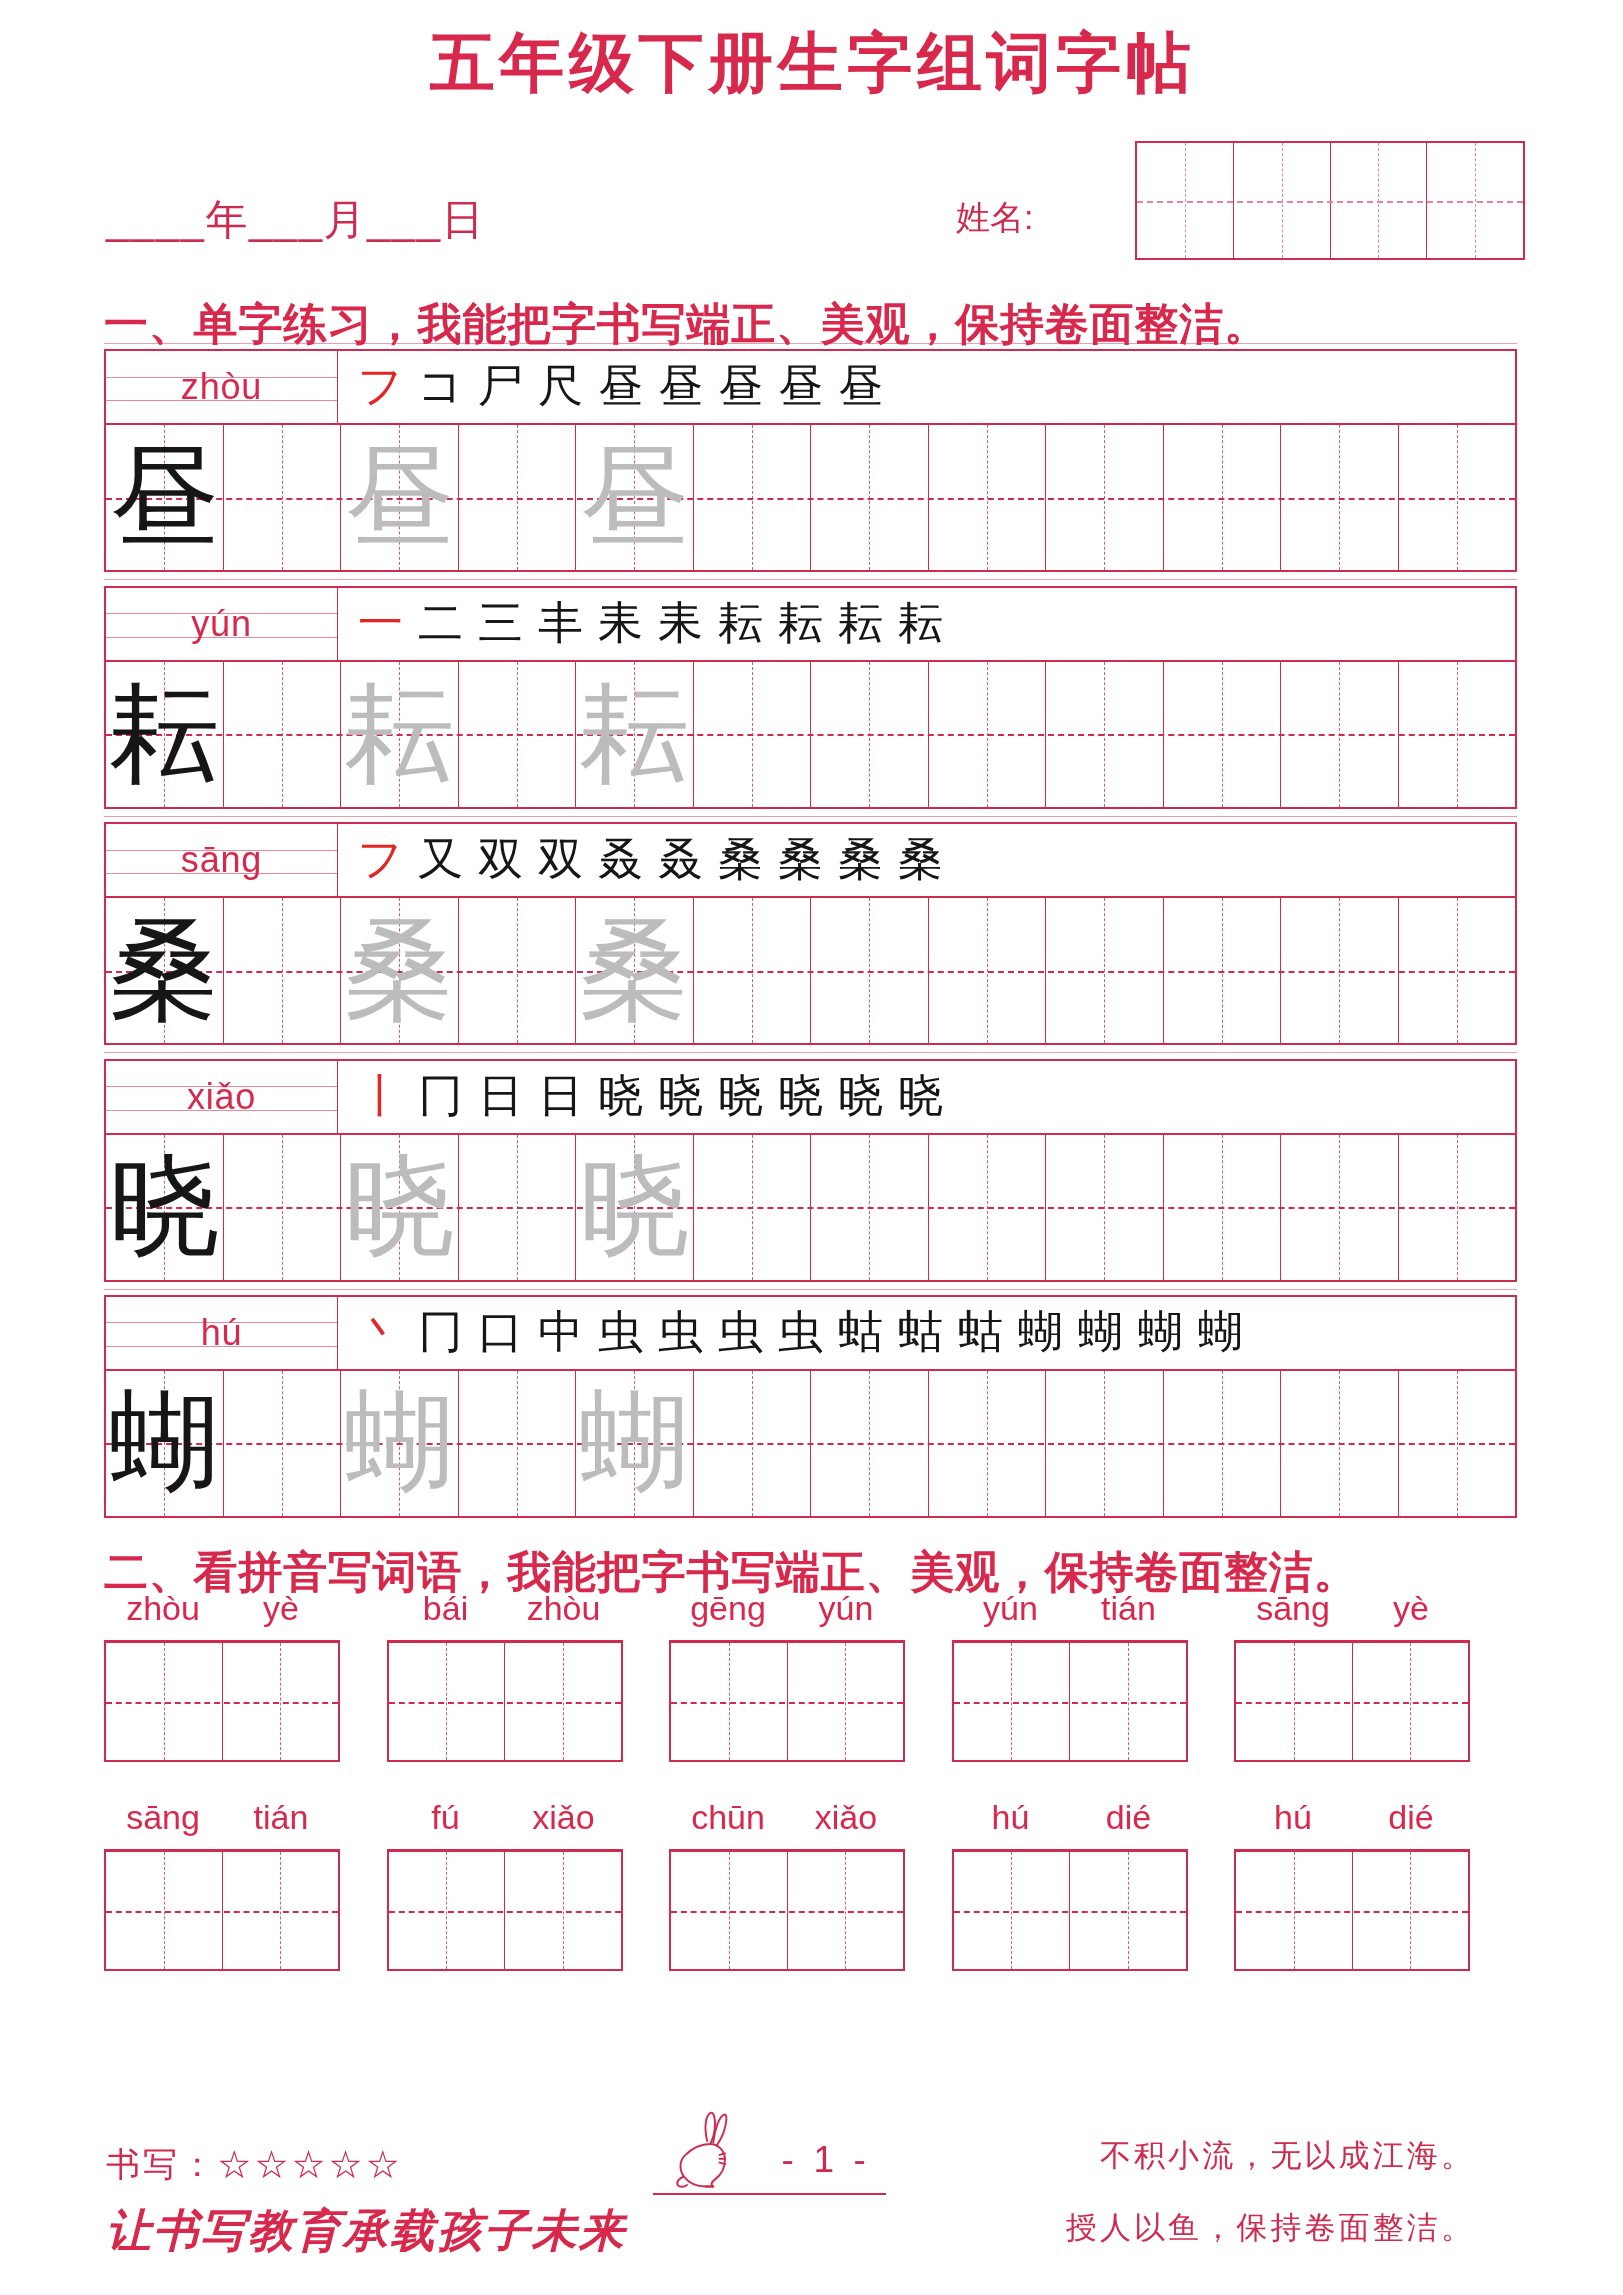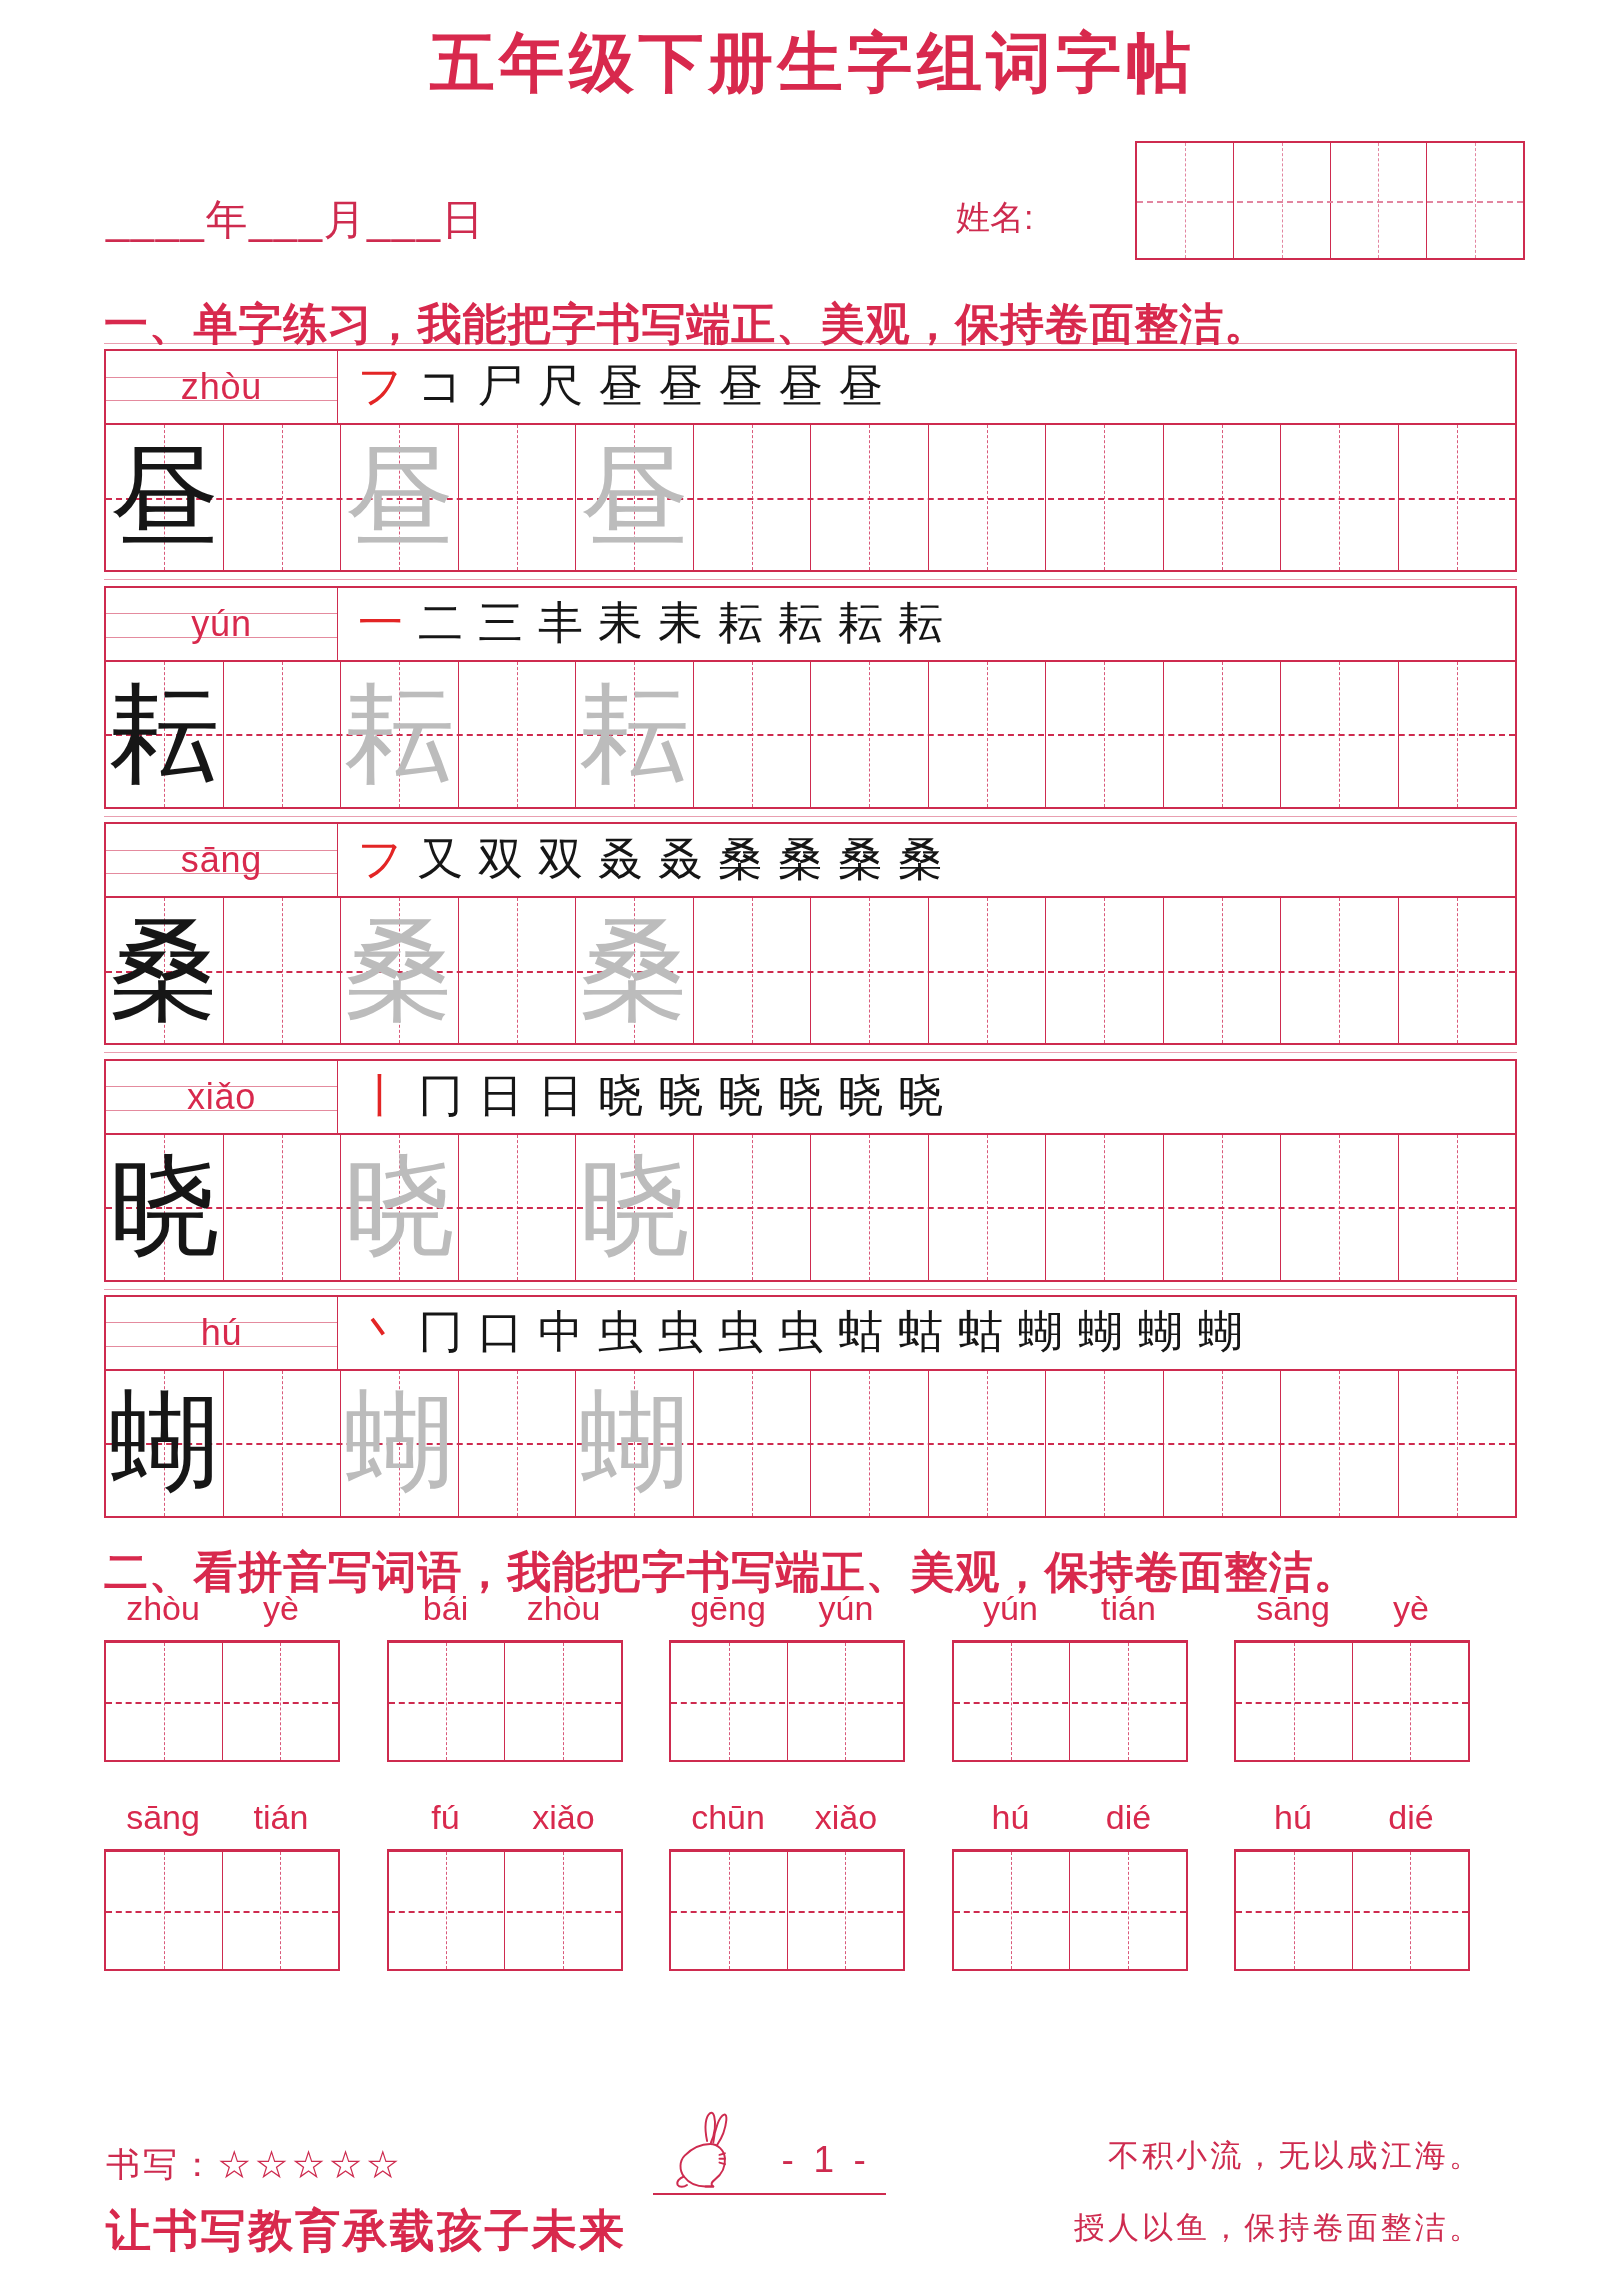--- a/index.html
+++ b/index.html
@@ -95,26 +95,26 @@
   }
   .wbox::after{
     content:"";position:absolute;left:0;right:0;top:50%;border-top:2.3px dashed var(--red);
   }
   
   .stars-line{
     position:absolute;left:106px;top:2142px;font-size:34px;color:var(--red);
     font-family:"Liberation Serif","DejaVu Serif",serif;letter-spacing:3.1px;
   }
   .slogan{
-    position:absolute;left:106px;top:2201px;font-size:45px;font-weight:700;color:var(--red-bright);letter-spacing:2.3px;
+    position:absolute;left:106px;top:2201px;font-size:45px;font-weight:700;color:var(--red-bright);letter-spacing:2.3px;font-style:italic;
   }
   .rabbit{position:absolute;left:659px;top:2110px;width:90px;height:82px;}
   .pageline{position:absolute;left:653px;top:2193px;width:233px;height:2.3px;background:var(--red);}
   .pagenum{position:absolute;left:764px;top:2139px;width:124px;text-align:center;font-size:37px;color:var(--red);letter-spacing:4.6px;}
-  .quote{position:absolute;right:140px;text-align:right;font-size:31px;color:var(--red);
+  .quote{position:absolute;right:148px;text-align:right;font-size:31px;color:var(--red);
     font-family:"Liberation Serif","DejaVu Serif",serif;letter-spacing:3.1px;}
   .q1{top:2135px;} .q2{top:2207px;}
   .site{position:absolute;left:0;right:0;top:2255px;text-align:center;font-size:18.5px;color:var(--gray);}
 </style>
 <title>五年级下册生字组词字帖</title></head>
 <body>
 
 <div class="page">
 
   <div class="title">五年级下册生字组词字帖</div>

